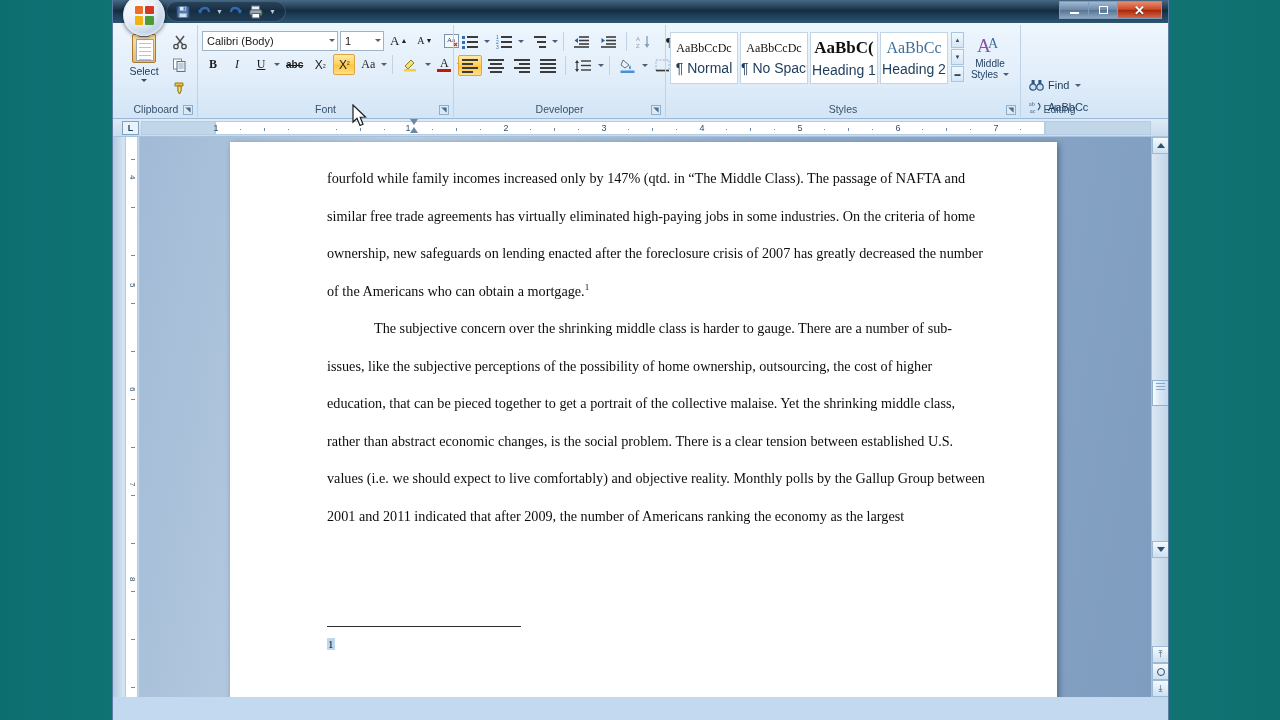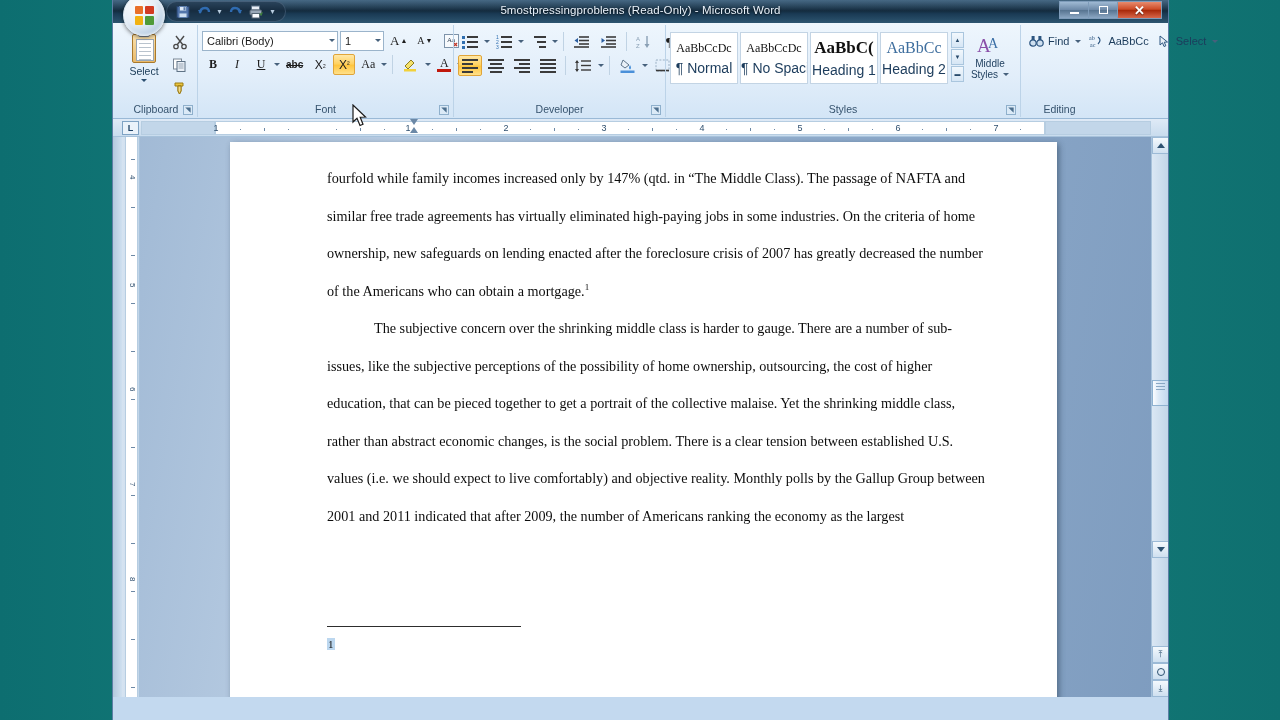--- a/index.html
+++ b/index.html
@@ -389,21 +389,20 @@
           <svg width="15" height="14" viewBox="0 0 15 14">
             <rect x="2.5" y="1" width="8" height="4" fill="#e8eef6" stroke="#5d7287"></rect>
             <rect x="1" y="5" width="11.5" height="5" rx="1" fill="#9aa8b8" stroke="#566574"></rect>
             <rect x="3" y="8.5" width="7.5" height="4.5" fill="#fafcff" stroke="#566574"></rect>
             <path d="M10 9 l4 -2 -1.5 4 z" fill="#3f7f3f"></path>
           </svg>
         </div>
         <div class="qat-sep">▾</div>
       </div>
 
-      <div class="title-text">5mostpressingproblems (Read-Only) - Microsoft Word</div>
 
       <div class="winbtns">
         <div class="winbtn">
           <span style="display:block;width:9px;height:2px;background:#fff;margin-top:6px;"></span>
         </div>
         <div class="winbtn">
           <span style="display:block;width:9px;height:8px;border:1.5px solid #fff;"></span>
         </div>
         <div class="winbtn close">✕</div>
       </div>
@@ -722,21 +721,21 @@
               <span>Styles</span>
               <span class="mini-caret"></span>
             </div>
           </div>
         </div>
         <div class="group-label">Styles</div>
         <div class="group-dialog">◥</div>
       </div>
 
       <div class="group" style="width:78px;">
-        <div class="group-content" style="flex-direction:row;padding-top:2px;">
+        <div class="group-content" style="flex-direction:column;padding-top:2px;margin-top:44px;">
           <div class="ed-item">
             <svg width="15" height="14" viewBox="0 0 15 14">
               <circle cx="4" cy="9" r="3.2" fill="#cfe0f0" stroke="#2c5580" stroke-width="1.2"></circle>
               <circle cx="11" cy="9" r="3.2" fill="#cfe0f0" stroke="#2c5580" stroke-width="1.2"></circle>
               <rect x="2.6" y="2" width="3" height="4" fill="#2c5580"></rect>
               <rect x="9.4" y="2" width="3" height="4" fill="#2c5580"></rect>
             </svg>
             <span>Find</span>
             <span class="mini-caret"></span>
           </div>

